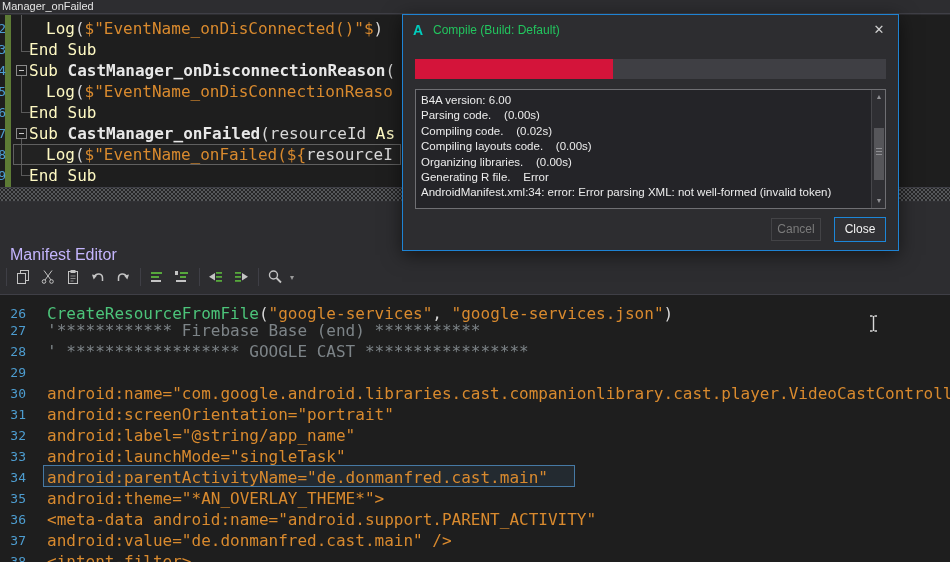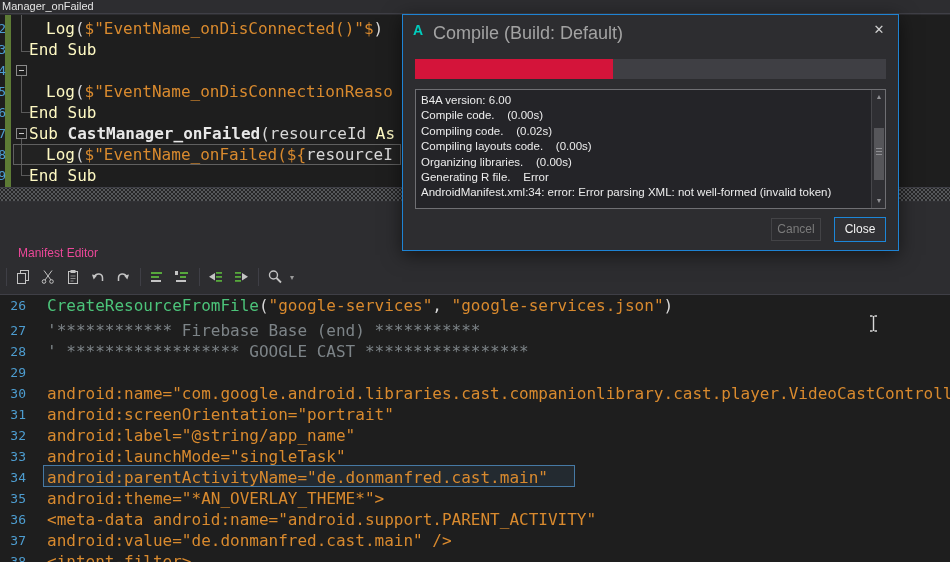--- a/index.html
+++ b/index.html
@@ -38,41 +38,41 @@
 
   #editor-bottom-line { position:absolute; left:0; top:187px; width:950px; height:1px; background:#3f3f46; }
   #h-scrollbar { position:absolute; left:0; top:188px; width:950px; height:14px; background:#252526;
       background-image: radial-gradient(circle, #55575a 0.9px, transparent 1px),
                         radial-gradient(circle, #55575a 0.9px, transparent 1px);
       background-size:4px 4px, 4px 4px; background-position:0 2px, 2px 4px;
       border-bottom:1px solid #303034; }
 
   
   #manifest-panel { position:absolute; left:0; top:244px; width:950px; height:318px; background:#2d2d30; }
-  #manifest-title { position:absolute; left:18px; top:2px; font-size:12px; color:#ec4899; }
+  #manifest-title { position:absolute; left:10px; top:2px; font-size:16px; color:#c4b5fd; }
   #manifest-toolbar { position:absolute; left:0; top:18px; width:950px; height:30px;
                       display:flex; align-items:center; padding-left:2px; }
   .tb-btn { width:24px; height:24px; display:flex; align-items:center; justify-content:center;
             margin-right:1px; border:1px solid transparent; }
   .tb-sep { width:1px; height:18px; background:#3f3f46; margin:0 4px; }
   .tb-arrow { color:#9a9a9a; font-size:8px; margin-left:2px; }
 
   #manifest-code { position:absolute; left:0; top:50px; width:950px; height:268px;
                    background:#1e1e1e; border-top:1px solid #3f3f46; overflow:hidden; }
   #manifest-code .code-row .ln { left:0; width:26px; text-align:right; }
   #selected-line-highlight { position:absolute; left:43px; top:170px; width:532px; height:22px;
                    border:1px solid #4679a4; background:rgba(70,120,170,0.13); }
 
   
   #compile-dialog { position:absolute; left:402px; top:14px; width:497px; height:237px;
                     background:#2d2d30; border:1px solid #1e83d3; z-index:100;
                     box-shadow:0 4px 18px rgba(0,0,0,0.55); }
   #dlg-titlebar { position:absolute; left:0; top:0; width:100%; height:32px; }
   #dlg-logo { position:absolute; left:10px; top:7px; color:#00cdbe; font-size:14px; font-weight:bold; }
-  #dlg-title { position:absolute; left:30px; top:8px; font-size:18px; color:#a3a3a3; }
+  #dlg-title { position:absolute; left:30px; top:8px; font-size:12px; color:#22c55e; }
   #dlg-close-x { position:absolute; right:10px; top:6px; width:18px; height:18px; text-align:center;
                  line-height:18px; color:#d0d0d0; font-size:13px; }
   #dlg-progress { position:absolute; left:12px; top:44px; width:471px; height:20px; background:#3f3f44; }
   #dlg-progress-fill { position:absolute; left:0; top:0; height:100%; background:#d4143a; }
   #dlg-log { position:absolute; left:12px; top:74px; width:471px; height:120px;
              background:#242428; border:1px solid #6f6f73; overflow:hidden; }
   .log-line { white-space:pre; font-size:11.5px; line-height:15.4px; color:#ececec; padding-left:5px; }
   #dlg-log-inner { position:absolute; left:0; top:3px; right:15px; }
   #log-scrollbar { position:absolute; right:0; top:0; width:14px; height:100%; background:#2f2f33;
                    border-left:1px solid #47474b; }
@@ -103,21 +103,21 @@
 
   <div id="code-area">
     <div class="green-gutter"></div>
     <div class="fold-guide" style="top:0; height:37px;"></div>
     <div class="fold-guide" style="top:61px; height:37px;"></div>
     <div class="fold-guide" style="top:124px; height:37px;"></div>
     <div id="current-statement-box"></div>
     <div id="code-lines-container">
         <div class="code-row" style="top: 3px;"><span class="ln">2</span><span class="code-content" style="left: 46px;"><span class="tk-kw">Log</span><span class="tk-pl">(</span><span class="tk-str">$"EventName_onDisConnected()"$</span><span class="tk-pl">)</span></span></div>
         <div class="code-row" style="top: 24px;"><span class="ln">3</span><span class="code-content" style="left: 29px;"><span class="tk-kw">End Sub</span></span></div>
-        <div class="code-row" style="top: 45px;"><span class="ln">4</span><div class="fold-box"></div></div>
+        <div class="code-row" style="top: 45px;"><span class="ln">4</span><div class="fold-box"></div><span class="code-content" style="left: 29px;"><span class="tk-kw">Sub </span><span class="tk-sub">CastManager_onDisconnectionReason</span><span class="tk-pl">(</span></span></div>
         <div class="code-row" style="top: 66px;"><span class="ln">5</span><span class="code-content" style="left: 46px;"><span class="tk-kw">Log</span><span class="tk-pl">(</span><span class="tk-str">$"EventName_onDisConnectionReaso</span></span></div>
         <div class="code-row" style="top: 87px;"><span class="ln">6</span><span class="code-content" style="left: 29px;"><span class="tk-kw">End Sub</span></span></div>
         <div class="code-row" style="top: 108px;"><span class="ln">7</span><div class="fold-box"></div><span class="code-content" style="left: 29px;"><span class="tk-kw">Sub </span><span class="tk-sub">CastManager_onFailed</span><span class="tk-pl">(</span><span class="tk-pl">resourceId</span><span class="tk-kw"> As</span></span></div>
         <div class="code-row" style="top: 129px;"><span class="ln">8</span><span class="code-content" style="left: 46px;"><span class="tk-kw">Log</span><span class="tk-pl">(</span><span class="tk-str">$"EventName_onFailed(${</span><span class="tk-pl">resourceI</span></span></div>
         <div class="code-row" style="top: 150px;"><span class="ln">9</span><span class="code-content" style="left: 29px;"><span class="tk-kw">End Sub</span></span></div>
       </div>
   </div>
 
   <div id="editor-bottom-line"></div>
   <div id="h-scrollbar"></div>
@@ -196,21 +196,21 @@
           <svg width="16" height="16" viewBox="0 0 16 16">
             <circle cx="6.5" cy="6" r="4" stroke="#c4c4c4" fill="none" stroke-width="1.4"></circle>
             <line x1="9.5" y1="9" x2="14" y2="13.5" stroke="#c4c4c4" stroke-width="1.8"></line>
           </svg>
         </div>
         <div class="tb-arrow">▾</div>
       </div>
     <div id="manifest-code">
       <div id="selected-line-highlight"></div>
       <div id="manifest-lines-container">
-          <div class="code-row" style="top: 0;"><span class="ln">26</span><span class="code-content" style="left: 47px;"><span class="tk-fn">CreateResourceFromFile</span><span class="tk-pl">(</span><span class="tk-str">"google-services"</span><span class="tk-pl">, </span><span class="tk-str">"google-services.json"</span><span class="tk-pl">)</span></span></div>
+          <div class="code-row" style="top: 8px;"><span class="ln">26</span><span class="code-content" style="left: 47px;"><span class="tk-fn">CreateResourceFromFile</span><span class="tk-pl">(</span><span class="tk-str">"google-services"</span><span class="tk-pl">, </span><span class="tk-str">"google-services.json"</span><span class="tk-pl">)</span></span></div>
           <div class="code-row" style="top: 25px;"><span class="ln">27</span><span class="code-content" style="left: 47px;"><span class="tk-cm">'************ Firebase Base (end) ***********</span></span></div>
           <div class="code-row" style="top: 46px;"><span class="ln">28</span><span class="code-content" style="left: 47px;"><span class="tk-cm">' ****************** GOOGLE CAST *****************</span></span></div>
           <div class="code-row" style="top: 67px;"><span class="ln">29</span></div>
           <div class="code-row" style="top: 88px;"><span class="ln">30</span><span class="code-content" style="left: 47px;"><span class="tk-str">android:name="com.google.android.libraries.cast.companionlibrary.cast.player.VideoCastControll</span></span></div>
           <div class="code-row" style="top: 109px;"><span class="ln">31</span><span class="code-content" style="left: 47px;"><span class="tk-str">android:screenOrientation="portrait"</span></span></div>
           <div class="code-row" style="top: 130px;"><span class="ln">32</span><span class="code-content" style="left: 47px;"><span class="tk-str">android:label="@string/app_name"</span></span></div>
           <div class="code-row" style="top: 151px;"><span class="ln">33</span><span class="code-content" style="left: 47px;"><span class="tk-str">android:launchMode="singleTask"</span></span></div>
           <div class="code-row" style="top: 172px;"><span class="ln">34</span><span class="code-content" style="left: 47px;"><span class="tk-str">android:parentActivityName="de.donmanfred.cast.main"</span></span></div>
           <div class="code-row" style="top: 193px;"><span class="ln">35</span><span class="code-content" style="left: 47px;"><span class="tk-str">android:theme="*AN_OVERLAY_THEME*"&gt;</span></span></div>
           <div class="code-row" style="top: 214px;"><span class="ln">36</span><span class="code-content" style="left: 47px;"><span class="tk-str">&lt;meta-data android:name="android.support.PARENT_ACTIVITY"</span></span></div>
@@ -225,21 +225,21 @@
       <span id="dlg-logo">A</span>
       <span id="dlg-title">Compile (Build: Default)</span>
       <span id="dlg-close-x">✕</span>
     </div>
     <div id="dlg-progress">
       <div id="dlg-progress-fill" style="width: 42%;"></div>
     </div>
     <div id="dlg-log">
       <div id="dlg-log-inner">
           <div class="log-line">B4A version: 6.00</div>
-          <div class="log-line">Compile code.    (0.00s)</div>
+          <div class="log-line">Parsing code.    (0.00s)</div>
           <div class="log-line">Compiling code.    (0.02s)</div>
           <div class="log-line">Compiling layouts code.    (0.00s)</div>
           <div class="log-line">Organizing libraries.    (0.00s)</div>
           <div class="log-line">Generating R file.    Error</div>
           <div class="log-line">AndroidManifest.xml:34: error: Error parsing XML: not well-formed (invalid token)</div>
         </div>
       <div id="log-scrollbar">
         <div id="sb-up" class="sb-btn">▲</div>
         <div id="sb-thumb"></div>
         <div id="sb-down" class="sb-btn">▼</div>

